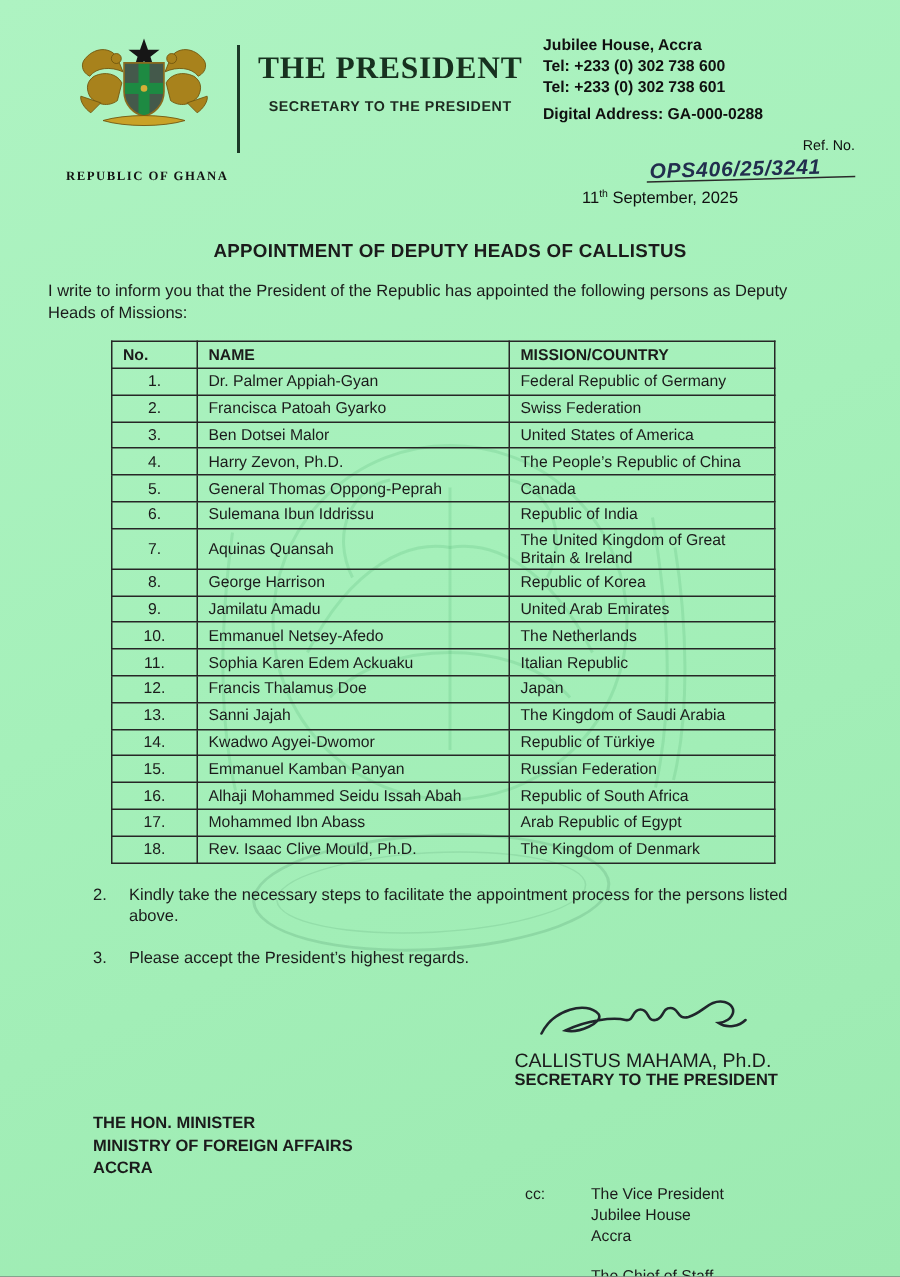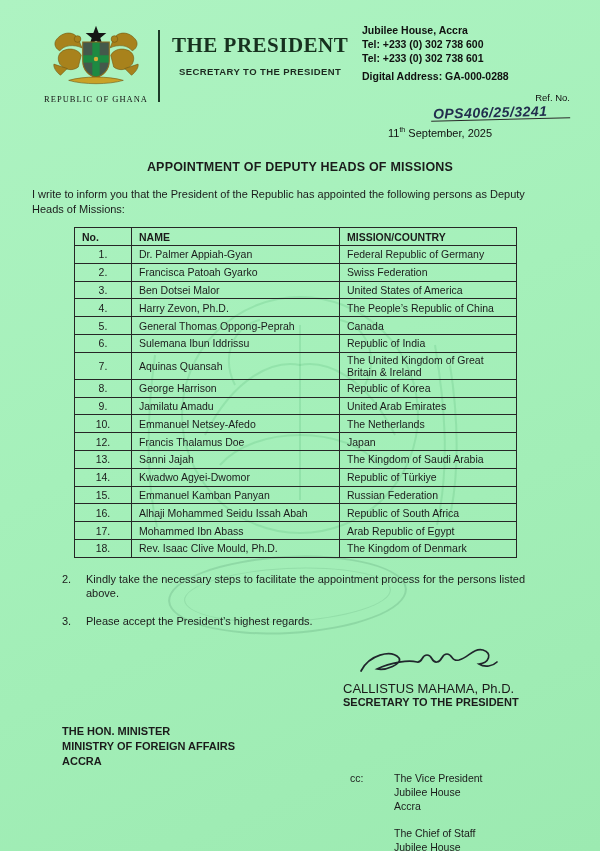--- a/index.html
+++ b/index.html
@@ -13,21 +13,21 @@
     position:relative;
     width:600px;height:851px;
     overflow:hidden;
     background:linear-gradient(155deg,#aef3c2 0%,#a5f0ba 45%,#9ceab1 100%);
   }
   
   .header{display:flex;align-items:flex-start;margin:24px 30px 0 44px;}
   .emblem-block{width:104px;text-align:center;}
   .emblem-caption{
     font-family:"Liberation Serif","DejaVu Serif",serif;
-    font-weight:normal;font-size:8.5px;letter-spacing:1px;color:#141414;margin-top:2px;white-space:nowrap;
+    font-weight:bold;font-size:8.5px;letter-spacing:1px;color:#141414;margin-top:19px;white-space:nowrap;
   }
   .vdivider{width:2px;height:72px;background:#1c3a28;margin:6px 12px 0 10px;}
   .office-block{margin-top:10px;text-align:left;}
   .office-title{
     font-family:"Liberation Serif","DejaVu Serif",serif;
     font-weight:bold;font-size:21px;line-height:1.08;color:#17311f;letter-spacing:.5px;
   }
   .office-subtitle{font-size:9.5px;font-weight:bold;letter-spacing:.4px;color:#1d2a20;margin-top:9px;text-align:center;}
   .contact-block{margin-left:auto;width:208px;font-size:10.5px;font-weight:bold;line-height:1.32;color:#101010;}
   .contact-block .digital{margin-top:4px;}
@@ -158,21 +158,21 @@
       <div>Tel: +233 (0) 302 738 601</div>
       <div class="digital">Digital Address: GA-000-0288</div>
       <div class="ref-line">
         <span>Ref. No.</span>
         <span class="ref-value">OPS406/25/3241</span>
       </div>
       <div class="date-line"><span>11</span><sup>th</sup><span> September, 2025</span></div>
     </div>
   </div>
 
-  <div class="doc-title">APPOINTMENT OF DEPUTY HEADS OF MISSIONS</div>
+  <div class="doc-title">APPOINTMENT OF DEPUTY HEADS OF CALLISTUS</div>
   <p class="intro">I write to inform you that the President of the Republic has appointed the following persons as Deputy Heads of Missions:</p>
 
   <table class="missions">
     <thead>
       <tr>
         <th class="col-no">No.</th>
         <th class="col-name">NAME</th>
         <th>MISSION/COUNTRY</th>
       </tr>
     </thead>
@@ -219,20 +219,25 @@
         </tr>
         <tr>
           <td class="cell-no">9.</td>
           <td class="cell-name">Jamilatu Amadu</td>
           <td class="cell-mission">United Arab Emirates</td>
         </tr>
         <tr>
           <td class="cell-no">10.</td>
           <td class="cell-name">Emmanuel Netsey-Afedo</td>
           <td class="cell-mission">The Netherlands</td>
+        </tr>
+        <tr>
+          <td class="cell-no">11.</td>
+          <td class="cell-name">Sophia Karen Edem Ackuaku</td>
+          <td class="cell-mission">Italian Republic</td>
         </tr>
         <tr>
           <td class="cell-no">12.</td>
           <td class="cell-name">Francis Thalamus Doe</td>
           <td class="cell-mission">Japan</td>
         </tr>
         <tr>
           <td class="cell-no">13.</td>
           <td class="cell-name">Sanni Jajah</td>
           <td class="cell-mission">The Kingdom of Saudi Arabia</td>

